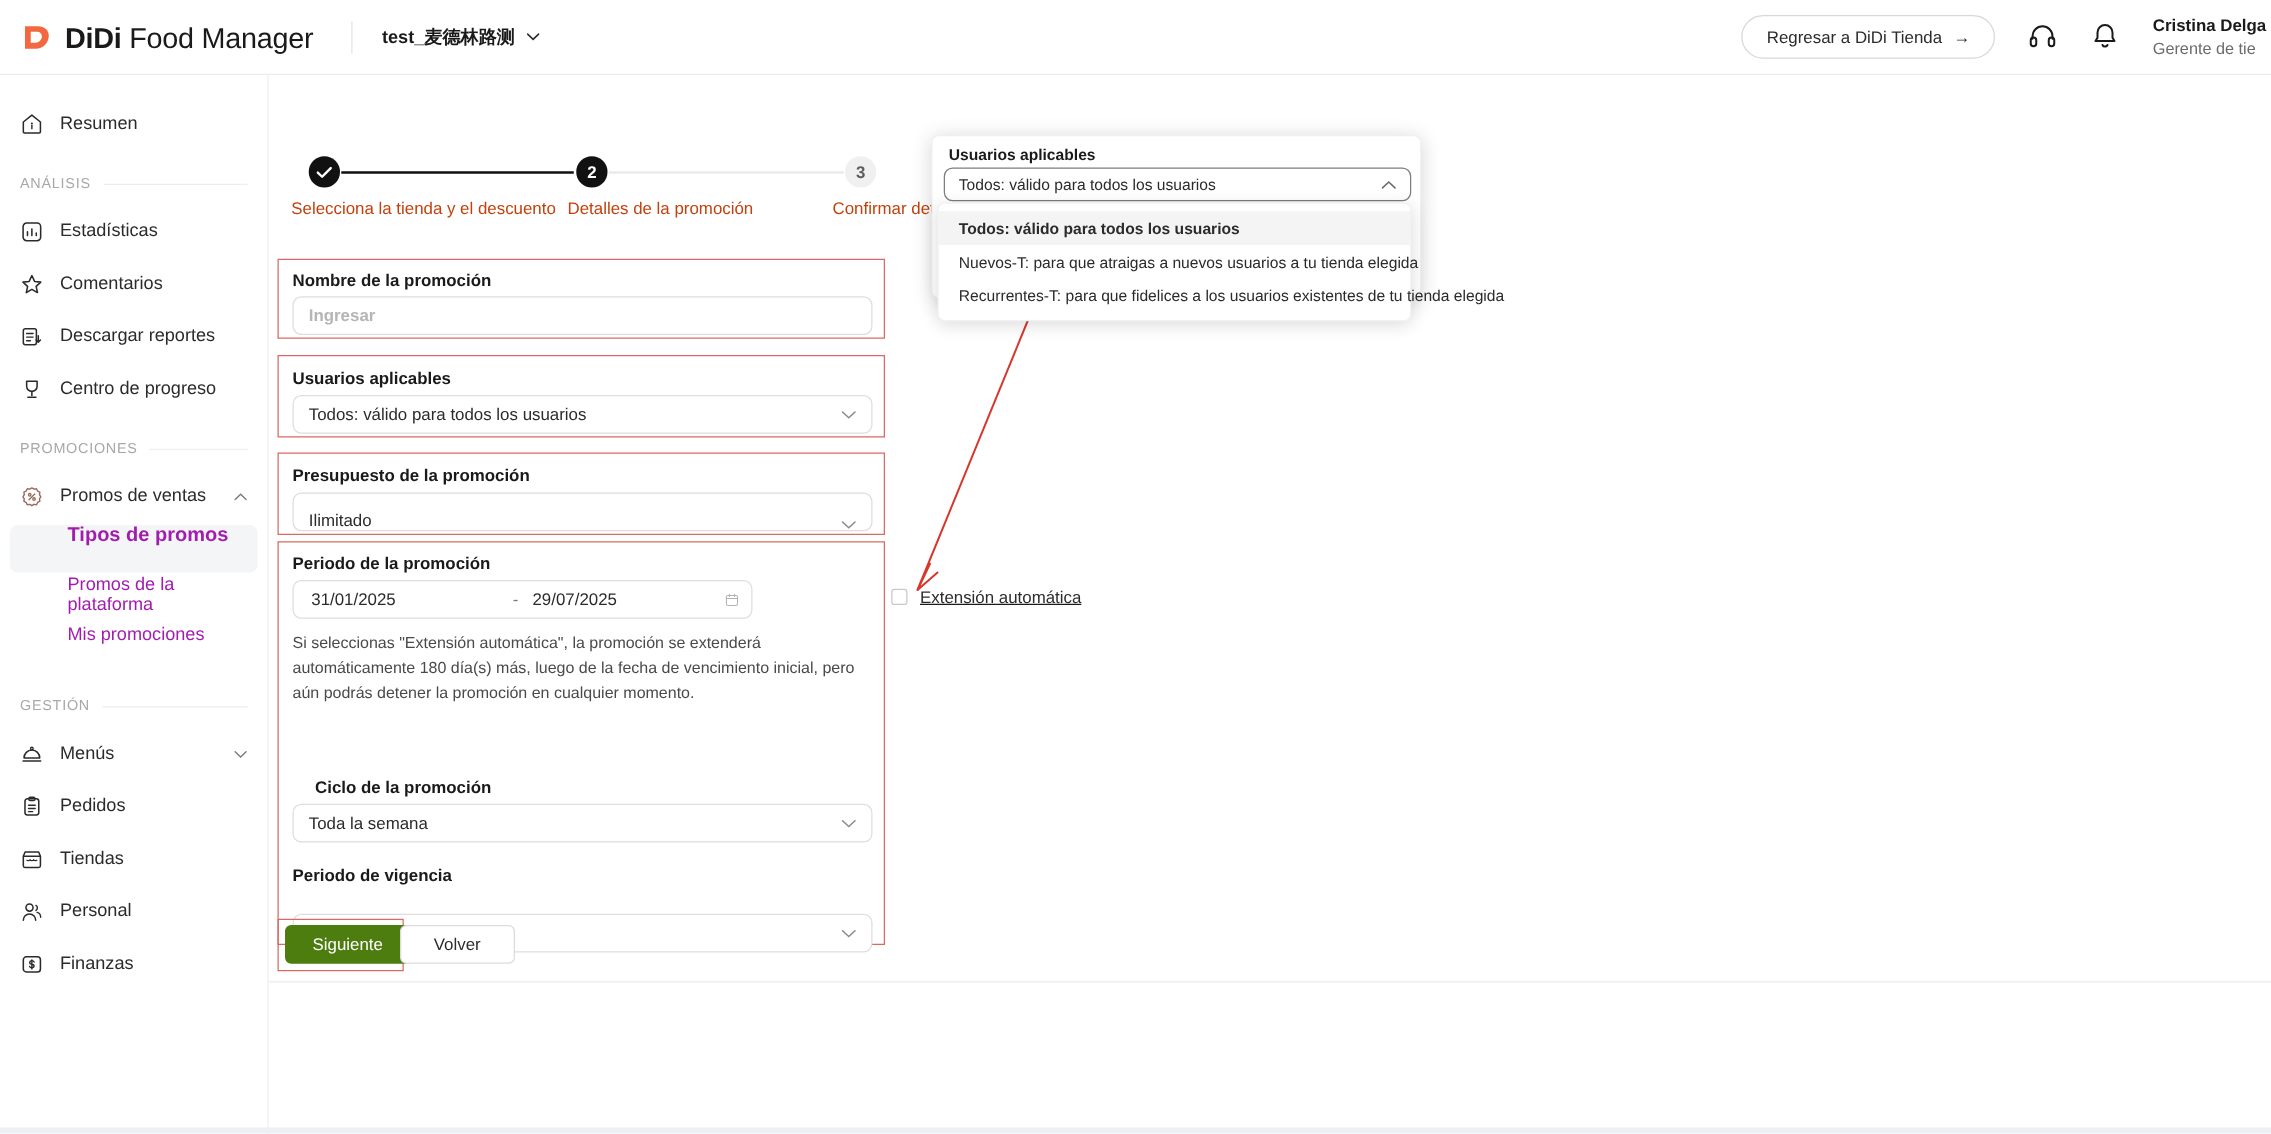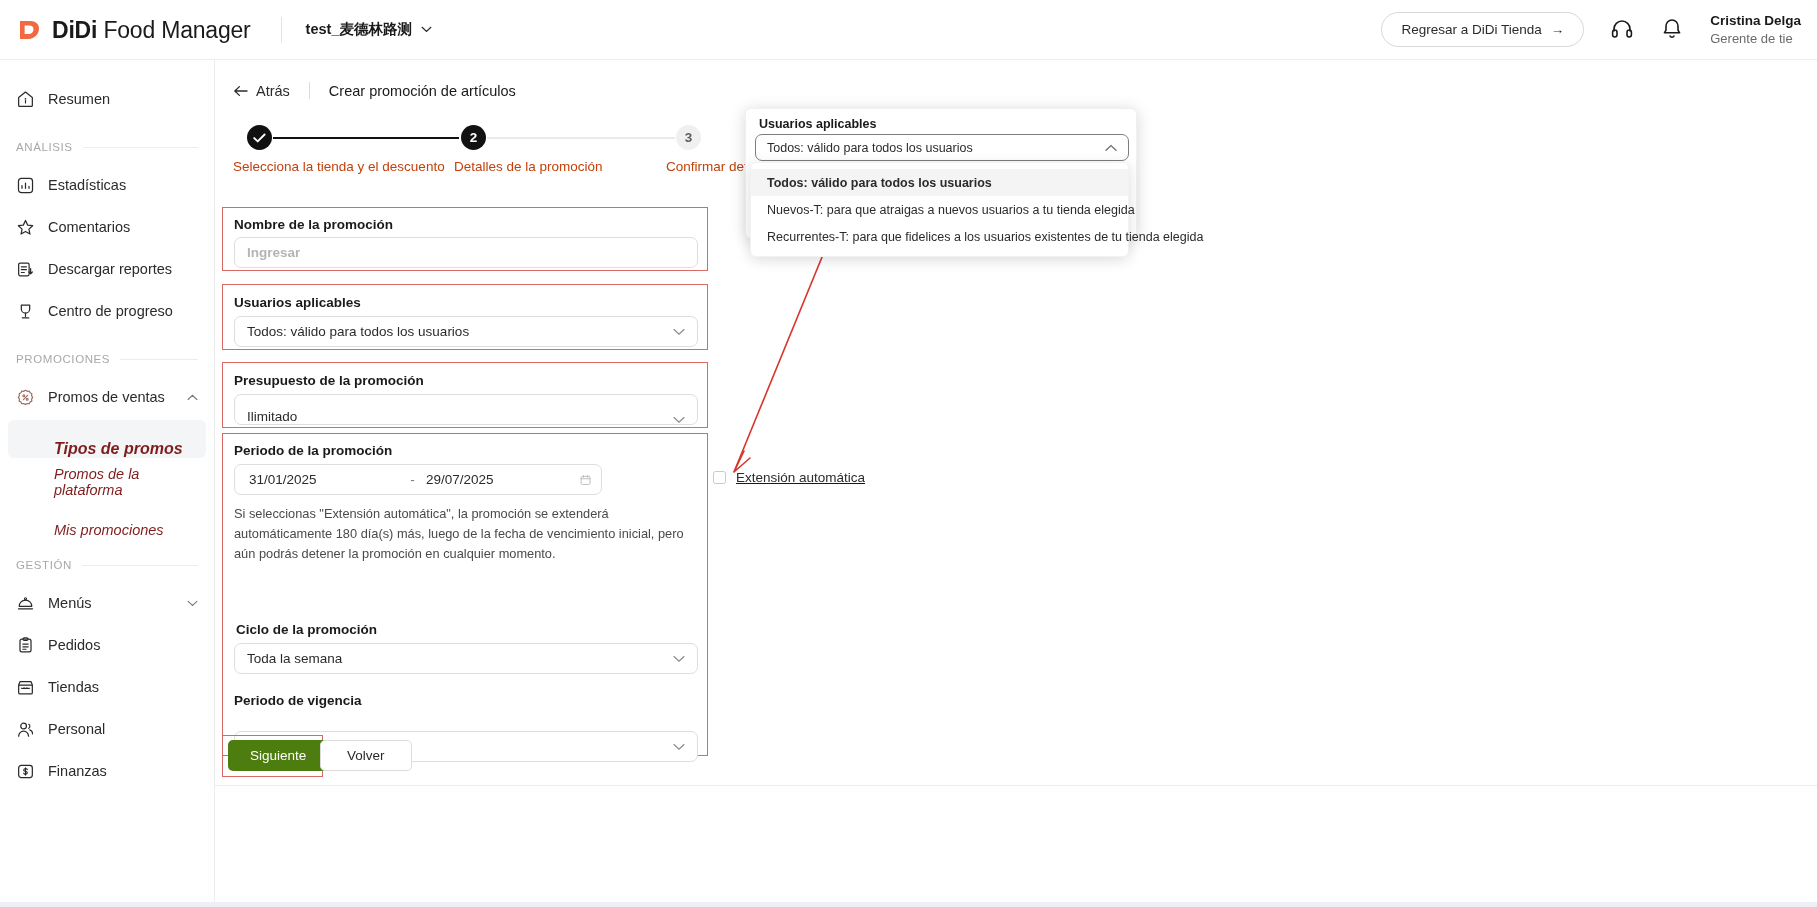--- a/index.html
+++ b/index.html
@@ -22,21 +22,21 @@
   .brand-logo { width: 28px; height: 28px; margin-right: 8px; }
   .brand-text { font-size: 23px; letter-spacing: -0.2px; color: #1a1a1a; }
   .brand-text b { font-weight: 700; }
   .brand-text span { font-weight: 400; }
   .topbar-sep { width: 1px; height: 26px; background: #e3e3e3; margin: 0 24px 0 30px; }
   .store-select { display: flex; align-items: center; gap: 9px; cursor: pointer; }
   .store-name { font-size: 14.5px; font-weight: 700; color: #1a1a1a; }
   .chev { width: 11px; height: 7px; }
   .topbar-right {
     margin-left: auto; display: flex; align-items: center; gap: 26px;
-    padding-right: 16px;
+    padding-right: 4px;
   }
   .back-store-btn {
     border: 1px solid #d8d8d8; border-radius: 19px;
     padding: 9px 19px; font-size: 13.5px; color: #2b2b2b;
     display: flex; align-items: center; gap: 9px; cursor: pointer;
     background: #fff; white-space: nowrap;
   }
   .icon-btn { width: 24px; height: 24px; cursor: pointer; display: block; }
   .user-block { line-height: 1.35; padding-right: 0; }
   .user-name { font-size: 13.5px; font-weight: 700; color: #1a1a1a; white-space: nowrap; }
@@ -54,24 +54,23 @@
   }
   .nav-item .ic { width: 19px; height: 19px; flex: 0 0 19px; display: block; }
   .nav-caret { margin-left: auto; width: 11px; height: 7px; }
   .nav-section {
     display: flex; align-items: center; gap: 10px;
     padding: 0 16px; margin: 16px 0 6px; height: 22px;
   }
   .nav-section span { font-size: 11.5px; letter-spacing: 0.6px; color: #a8a8a8; white-space: nowrap; }
   .nav-section .rule { flex: 1; height: 1px; background: #ededed; }
   .nav-sub {
-    display: flex; align-items: flex-end; height: 38px; padding-left: 46px;
-    font-size: 14.5px; color: #7f1d1d; cursor: pointer; border-radius: 6px;
+    display: flex; align-items: flex-start; height: 38px; padding-left: 46px;
+    font-size: 14.5px; color: #a21caf; cursor: pointer; border-radius: 6px;
     margin: 2px 8px;
-    font-style: italic;
   }
   .nav-sub.active { background: #f4f5f7; font-weight: 700; font-size: 16px; }
 
   
   .main { position: absolute; top: 60px; left: 215px; width: 1602px; height: 847px; background: #fff; }
   .crumb { display: flex; align-items: center; gap: 0; padding: 22px 0 0 18px; }
   .crumb-back { display: flex; align-items: center; gap: 8px; font-size: 14.5px; color: #2b2b2b; cursor: pointer; }
   .crumb-div { width: 1px; height: 17px; background: #dcdcdc; margin: 0 19px; }
   .crumb-title { font-size: 14.5px; color: #1a1a1a; }
 
@@ -305,30 +304,20 @@
       <svg class="ic" viewBox="0 0 20 20">
         <rect x="2.8" y="3.6" width="14.4" height="12.8" rx="2.6" fill="none" stroke="#2b2b2b" stroke-width="1.3"></rect>
         <path d="M10 6.2 v7.6 M11.9 8 a2 2 0 0 0 -3.8 0.6 c0 1.8 3.8 0.8 3.8 2.6 a2 2 0 0 1 -3.8 0.6" fill="none" stroke="#2b2b2b" stroke-width="1.2" stroke-linecap="round"></path>
       </svg>
       <span>Finanzas</span>
     </div>
   </div>
 
   <div class="main">
 
-    <div class="crumb">
-      <div class="crumb-back">
-        <svg width="15" height="12" viewBox="0 0 15 12">
-          <path d="M14 6 H2 M6.4 1.6 L1.8 6 l4.6 4.4" fill="none" stroke="#2b2b2b" stroke-width="1.3" stroke-linecap="round" stroke-linejoin="round"></path>
-        </svg>
-        <span>Atrás</span>
-      </div>
-      <div class="crumb-div"></div>
-      <div class="crumb-title">Crear promoción de artículos</div>
-    </div>
 
     <div class="stepper">
       <div class="step-line" style="left:40px; width:186px;"></div>
       <div class="step-line pending" style="left:254px; width:188px;"></div>
 
       <div class="step-dot" style="left:14px;">
         <svg width="13" height="10" viewBox="0 0 13 10">
           <path d="M1.2 5.1 L4.7 8.4 L11.6 1.5" fill="none" stroke="#fff" stroke-width="1.9" stroke-linecap="round" stroke-linejoin="round"></path>
         </svg>
       </div>
@@ -375,21 +364,21 @@
         <span class="date-dash">-</span>
         <span class="date-seg">29/07/2025</span>
         <svg class="cal-ic" viewBox="0 0 16 16">
           <rect x="1.6" y="2.8" width="12.8" height="11.6" rx="1.8" fill="none" stroke="#b3b3b3" stroke-width="1.2"></rect>
           <path d="M1.6 6.2 h12.8 M5 1.4 v2.6 M11 1.4 v2.6" stroke="#b3b3b3" stroke-width="1.2" stroke-linecap="round"></path>
         </svg>
       </div>
 
       <div class="helptext" style="position:absolute; left:11px; top:70px; width:466px;">Si seleccionas "Extensión automática", la promoción se extenderá automáticamente 180 día(s) más, luego de la fecha de vencimiento inicial, pero aún podrás detener la promoción en cualquier momento.</div>
 
-      <div class="field-label" style="position:absolute; left:13px; top:188px;">Ciclo de la promoción</div>
+      <div class="field-label" style="position:absolute; left:29px; top:188px;">Ciclo de la promoción</div>
       <div class="ctrl" style="position:absolute; left:11px; top:209px; width:464px;">
         <span>Toda la semana</span>
         <svg class="sel-chev" viewBox="0 0 12 8">
           <path d="M1 1.6 L6 6.2 L11 1.6" fill="none" stroke="#8c8c8c" stroke-width="1.3" stroke-linecap="round"></path>
         </svg>
       </div>
 
       <div class="field-label" style="position:absolute; left:11px; top:259px;">Periodo de vigencia</div>
       <div class="ctrl" style="position:absolute; left:11px; top:297px; width:464px;justify-content:flex-end;">
         <span>Todo el día</span>

